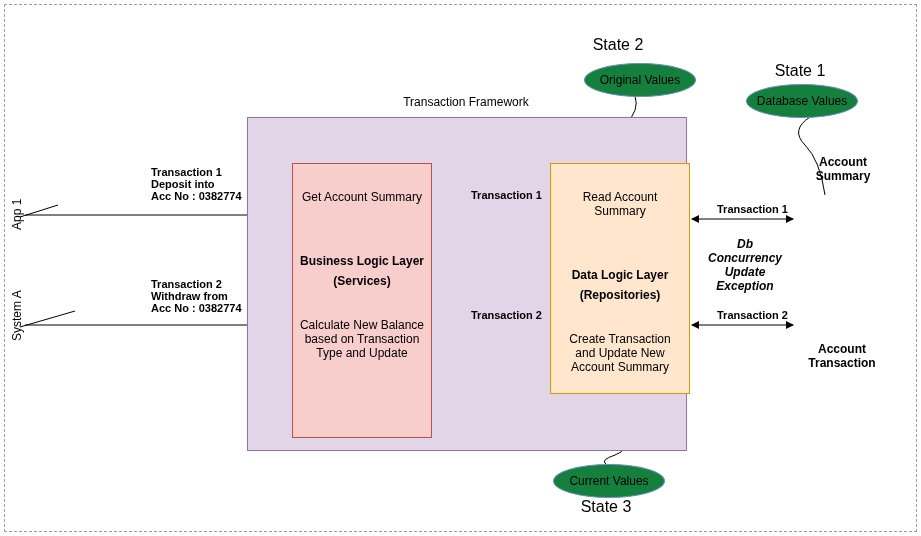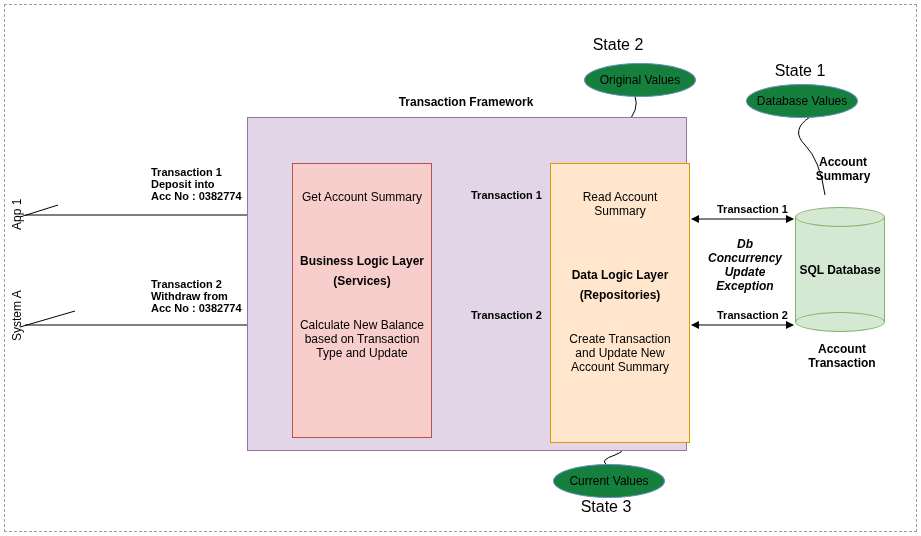--- a/index.html
+++ b/index.html
@@ -33,41 +33,41 @@
     background: #e1d5e7;
     border: 1px solid #9673a6;
   }
   .framework-title {
     position: absolute;
     left: 247px;
     top: 95px;
     width: 438px;
     text-align: center;
     font-size: 12px;
-    font-weight: bold;
+    font-weight: normal;
   }
   .bll-box {
     position: absolute;
     left: 292px;
     top: 163px;
     width: 140px;
     height: 275px;
     background: #f8cecc;
     border: 1px solid #b85450;
     text-align: center;
     font-size: 12px;
     box-sizing: border-box;
     padding: 4px 6px;
   }
   .dll-box {
     position: absolute;
     left: 550px;
     top: 163px;
     width: 140px;
-    height: 280px;
+    height: 231px;
     background: #ffe6cc;
     border: 1px solid #d79b00;
     text-align: center;
     font-size: 12px;
     box-sizing: border-box;
     padding: 4px 8px;
   }
   .cylinder {
     position: absolute;
     left: 795px;
@@ -220,27 +220,20 @@
     <div style="height:22px"></div>
     <div>Read Account Summary</div>
     <div style="height:50px"></div>
     <div style="font-weight:bold">Data Logic Layer</div>
     <div style="height:6px"></div>
     <div style="font-weight:bold">(Repositories)</div>
     <div style="height:30px"></div>
     <div>Create Transaction and Update New Account Summary</div>
   </div>
 
-  <div class="cylinder">
-    <div class="body">
-      <div style="font-weight:bold">SQL Database</div>
-    </div>
-    <div class="top"></div>
-    <div class="bottom"></div>
-  </div>
 
   <div class="acc-summary">Account Summary</div>
   <div class="acc-trans">Account Transaction</div>
   <div class="dbconc">Db Concurrency Update Exception</div>
 
   <div class="ellipse ell-dbvalues">
     <span>Database Values</span>
   </div>
   <div class="ellipse ell-origvalues">
     <span>Original Values</span>

